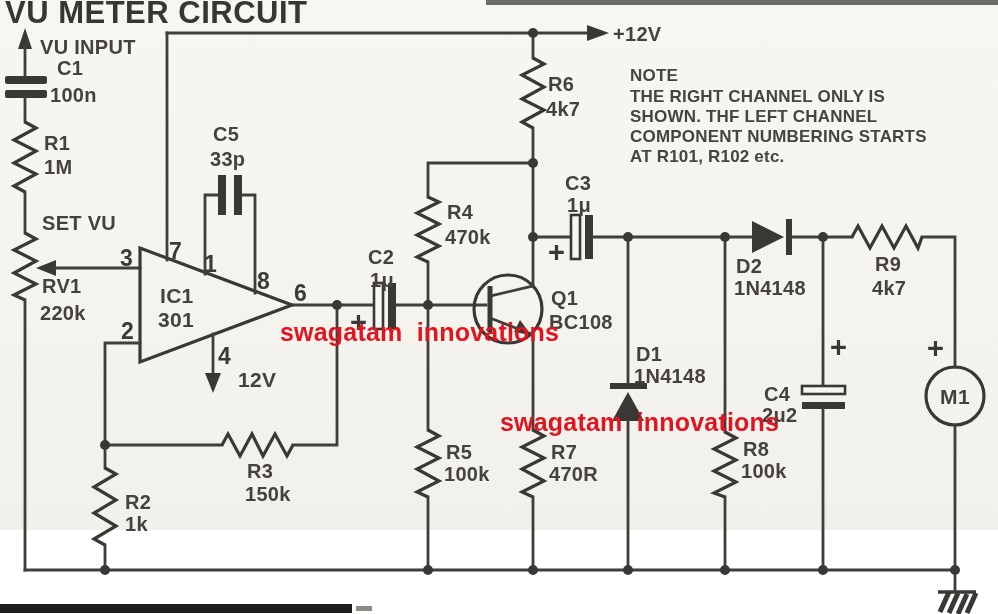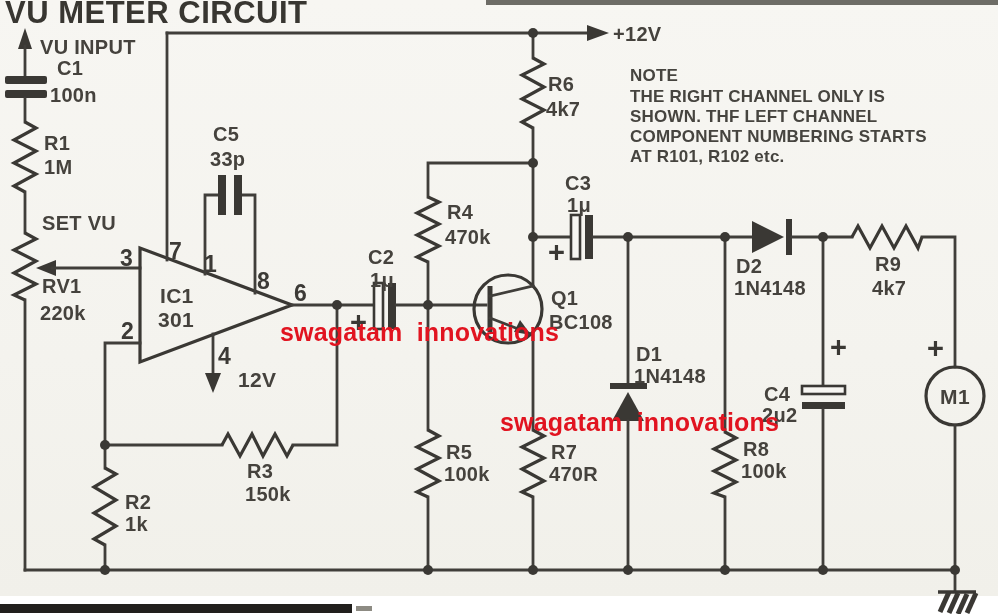--- a/index.html
+++ b/index.html
@@ -2,21 +2,21 @@
 <html><head>
 <meta charset="utf-8">
 <style>
   html,body{margin:0;padding:0;}
   body{
     width:998px;height:614px;overflow:hidden;
     font-family:"Liberation Sans", sans-serif;
     background:#fff;
   }
   .page{
-    position:relative;width:998px;height:596px;
+    position:relative;width:998px;height:530px;
     background:linear-gradient(180deg,#f7f6f2 0%,#f4f3ee 60%,#f1f0ea 100%);
   }
   svg text{ -webkit-user-select:none; user-select:none; }
   .ink{ stroke:#403e3a; fill:none; stroke-width:2.8; stroke-linecap:square; }
   .ink-thick{ stroke:#3a3834; fill:none; stroke-width:3.2; }
   .solid{ fill:#3a3834; stroke:none; }
   .hollow{ fill:#f7f6f2; stroke:#3a3834; stroke-width:2.6; }
   .lbl{ fill:#45423d; font-weight:700; font-size:20px; letter-spacing:0.3px; }
   .pin{ fill:#3c3a36; font-weight:700; font-size:23px; }
   .note{ fill:#46443f; font-weight:700; font-size:17px; letter-spacing:0.2px; }

